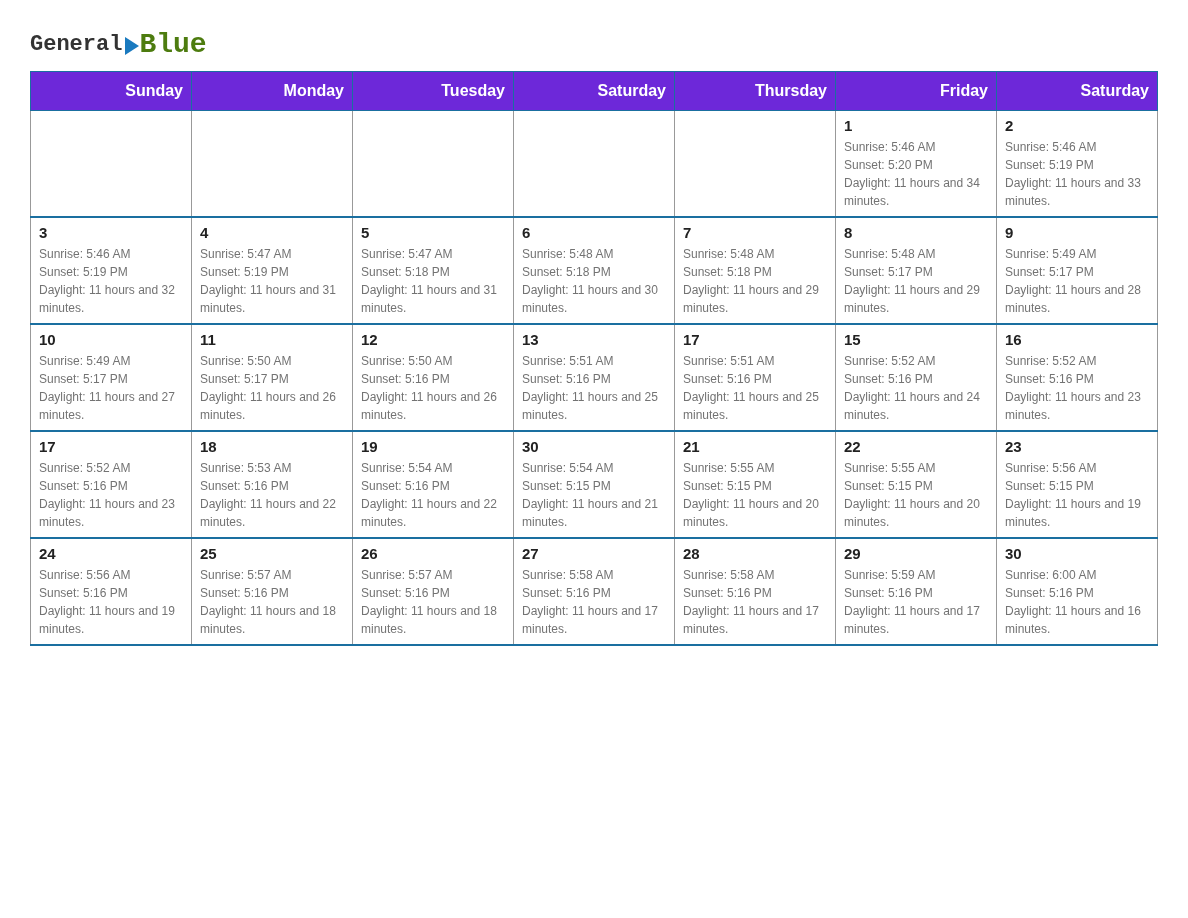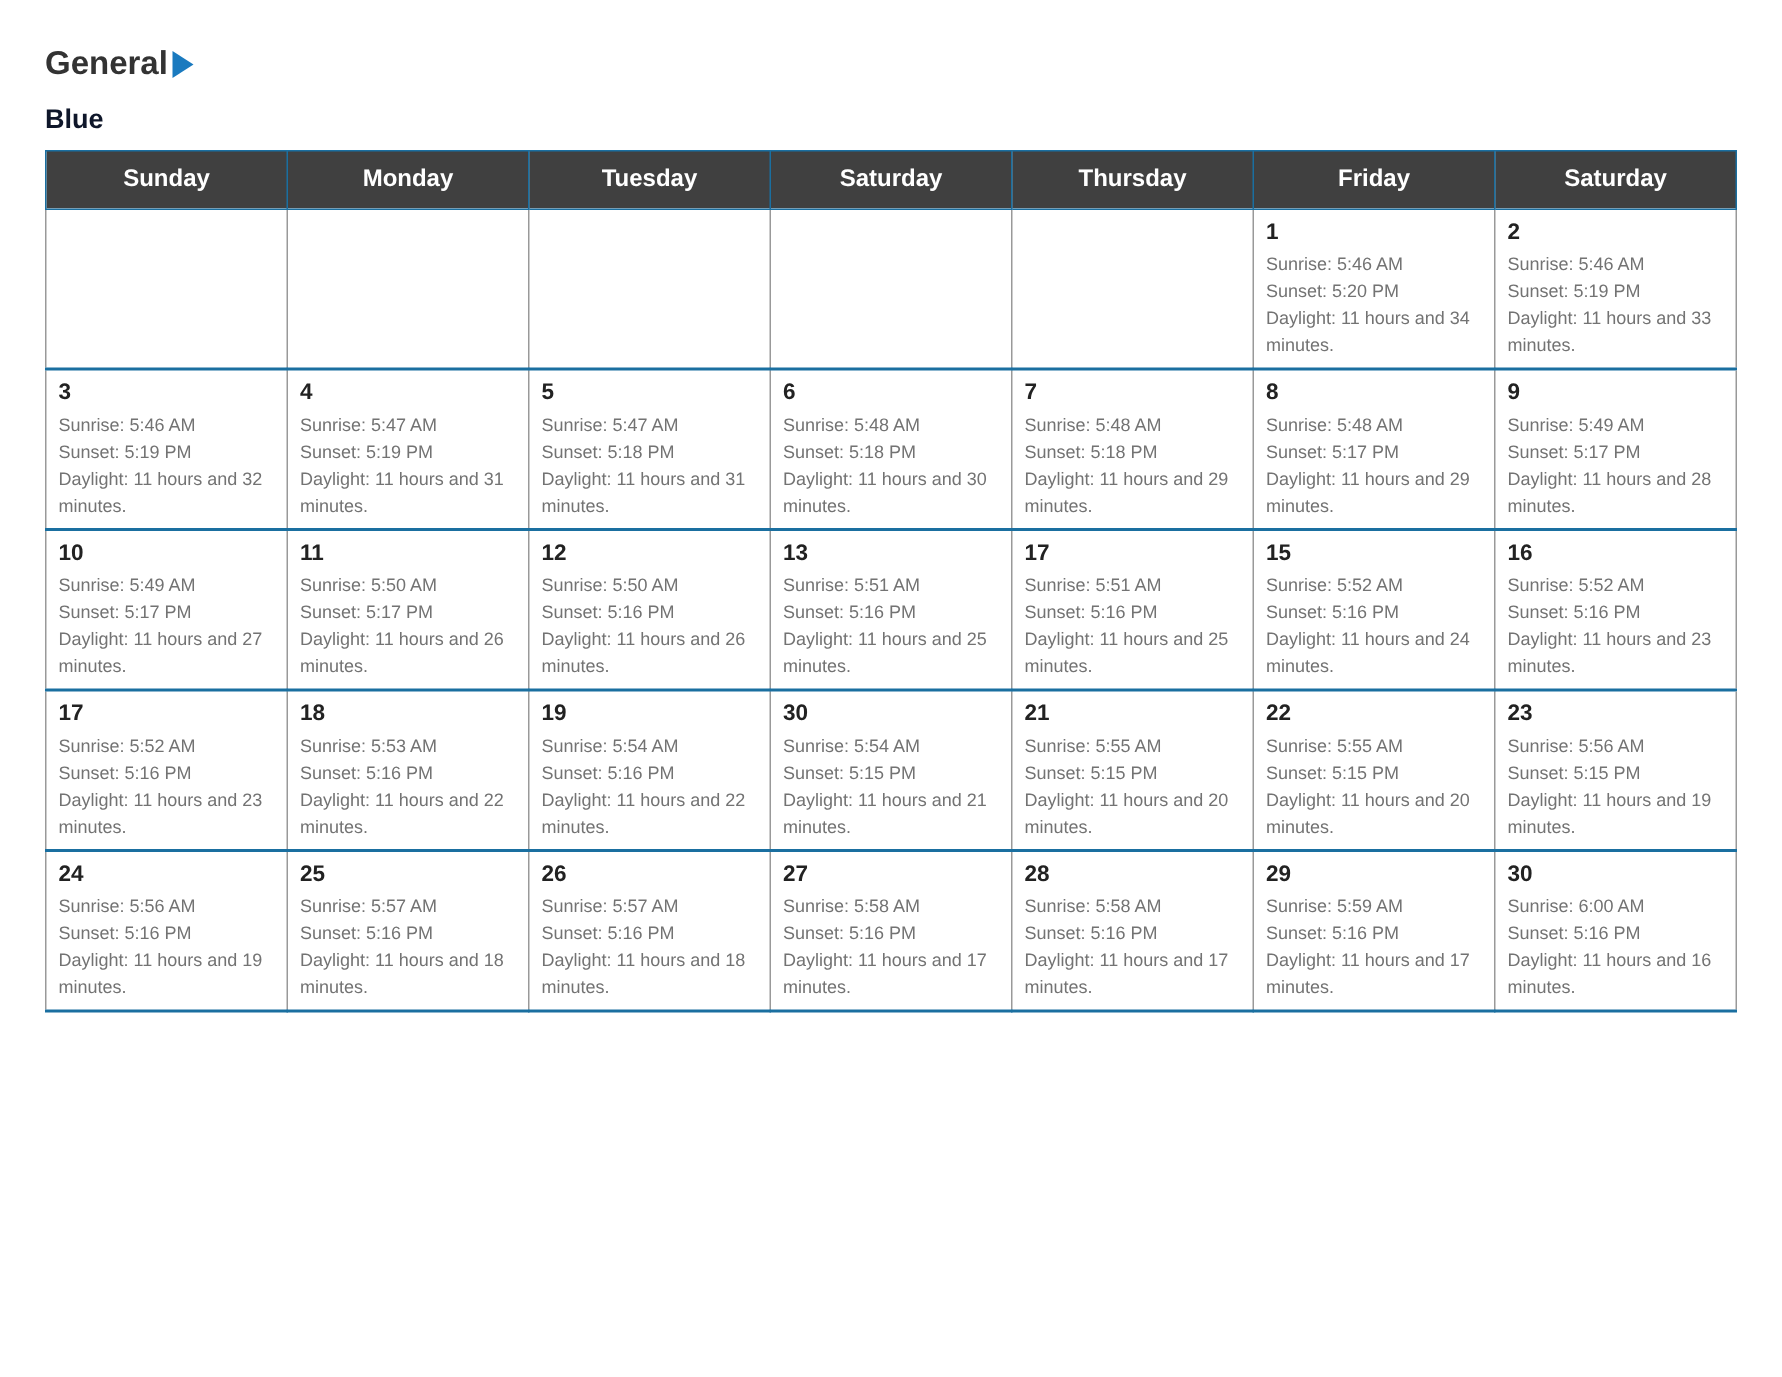--- a/index.html
+++ b/index.html
@@ -37,26 +37,26 @@
       font-size: 22px;
       color: #444;
       margin-top: 4px;
     }
     .calendar {
       width: 100%;
       border-collapse: collapse;
       margin-top: 10px;
     }
     .calendar thead tr th {
-      background-color: #404040;
+      background-color: #6d28d9;
       color: #fff;
       font-size: 16px;
       font-weight: bold;
       padding: 10px 8px;
-      text-align: center;
+      text-align: right;
       border: 1px solid #1a6fa0;
     }
     .calendar tbody tr td {
       vertical-align: top;
       border: 1px solid #999;
       padding: 6px 8px;
       width: 14.28%;
       min-height: 100px;
       font-size: 12.5px;
       color: #333;
@@ -79,26 +79,26 @@
     }
     .calendar tbody tr {
       border-bottom: 2px solid #1a6fa0;
     }
   </style>
 </head>
 <body>
 
 <div class="header">
   <div class="logo">
-    <div style="display:flex; flex-direction:column; line-height:1.1;">
+    <div style="display:flex; flex-direction:row; line-height:1.1;font-family:Liberation Mono, monospace;">
       <div style="display:flex; align-items:center;">
         <span style="font-size:22px; font-weight:bold; color:#333;">General</span>
         <div style="width:0;height:0;border-left:14px solid #1a7abf;border-top:9px solid transparent;border-bottom:9px solid transparent;margin-left:3px;margin-top:2px;"></div>
       </div>
-      <span style="font-size:18px; font-weight:bold; color:#0f172a; margin-left:0;margin-top:16px;">Blue</span>
+      <span style="font-size:28px; font-weight:bold; color:#4d7c0f; margin-left:0;">Blue</span>
     </div>
   </div>
   <div class="title-block">
     <div class="main-title"></div>
     <div class="subtitle"></div>
   </div>
 </div>
 
 <table class="calendar">
   <thead>

